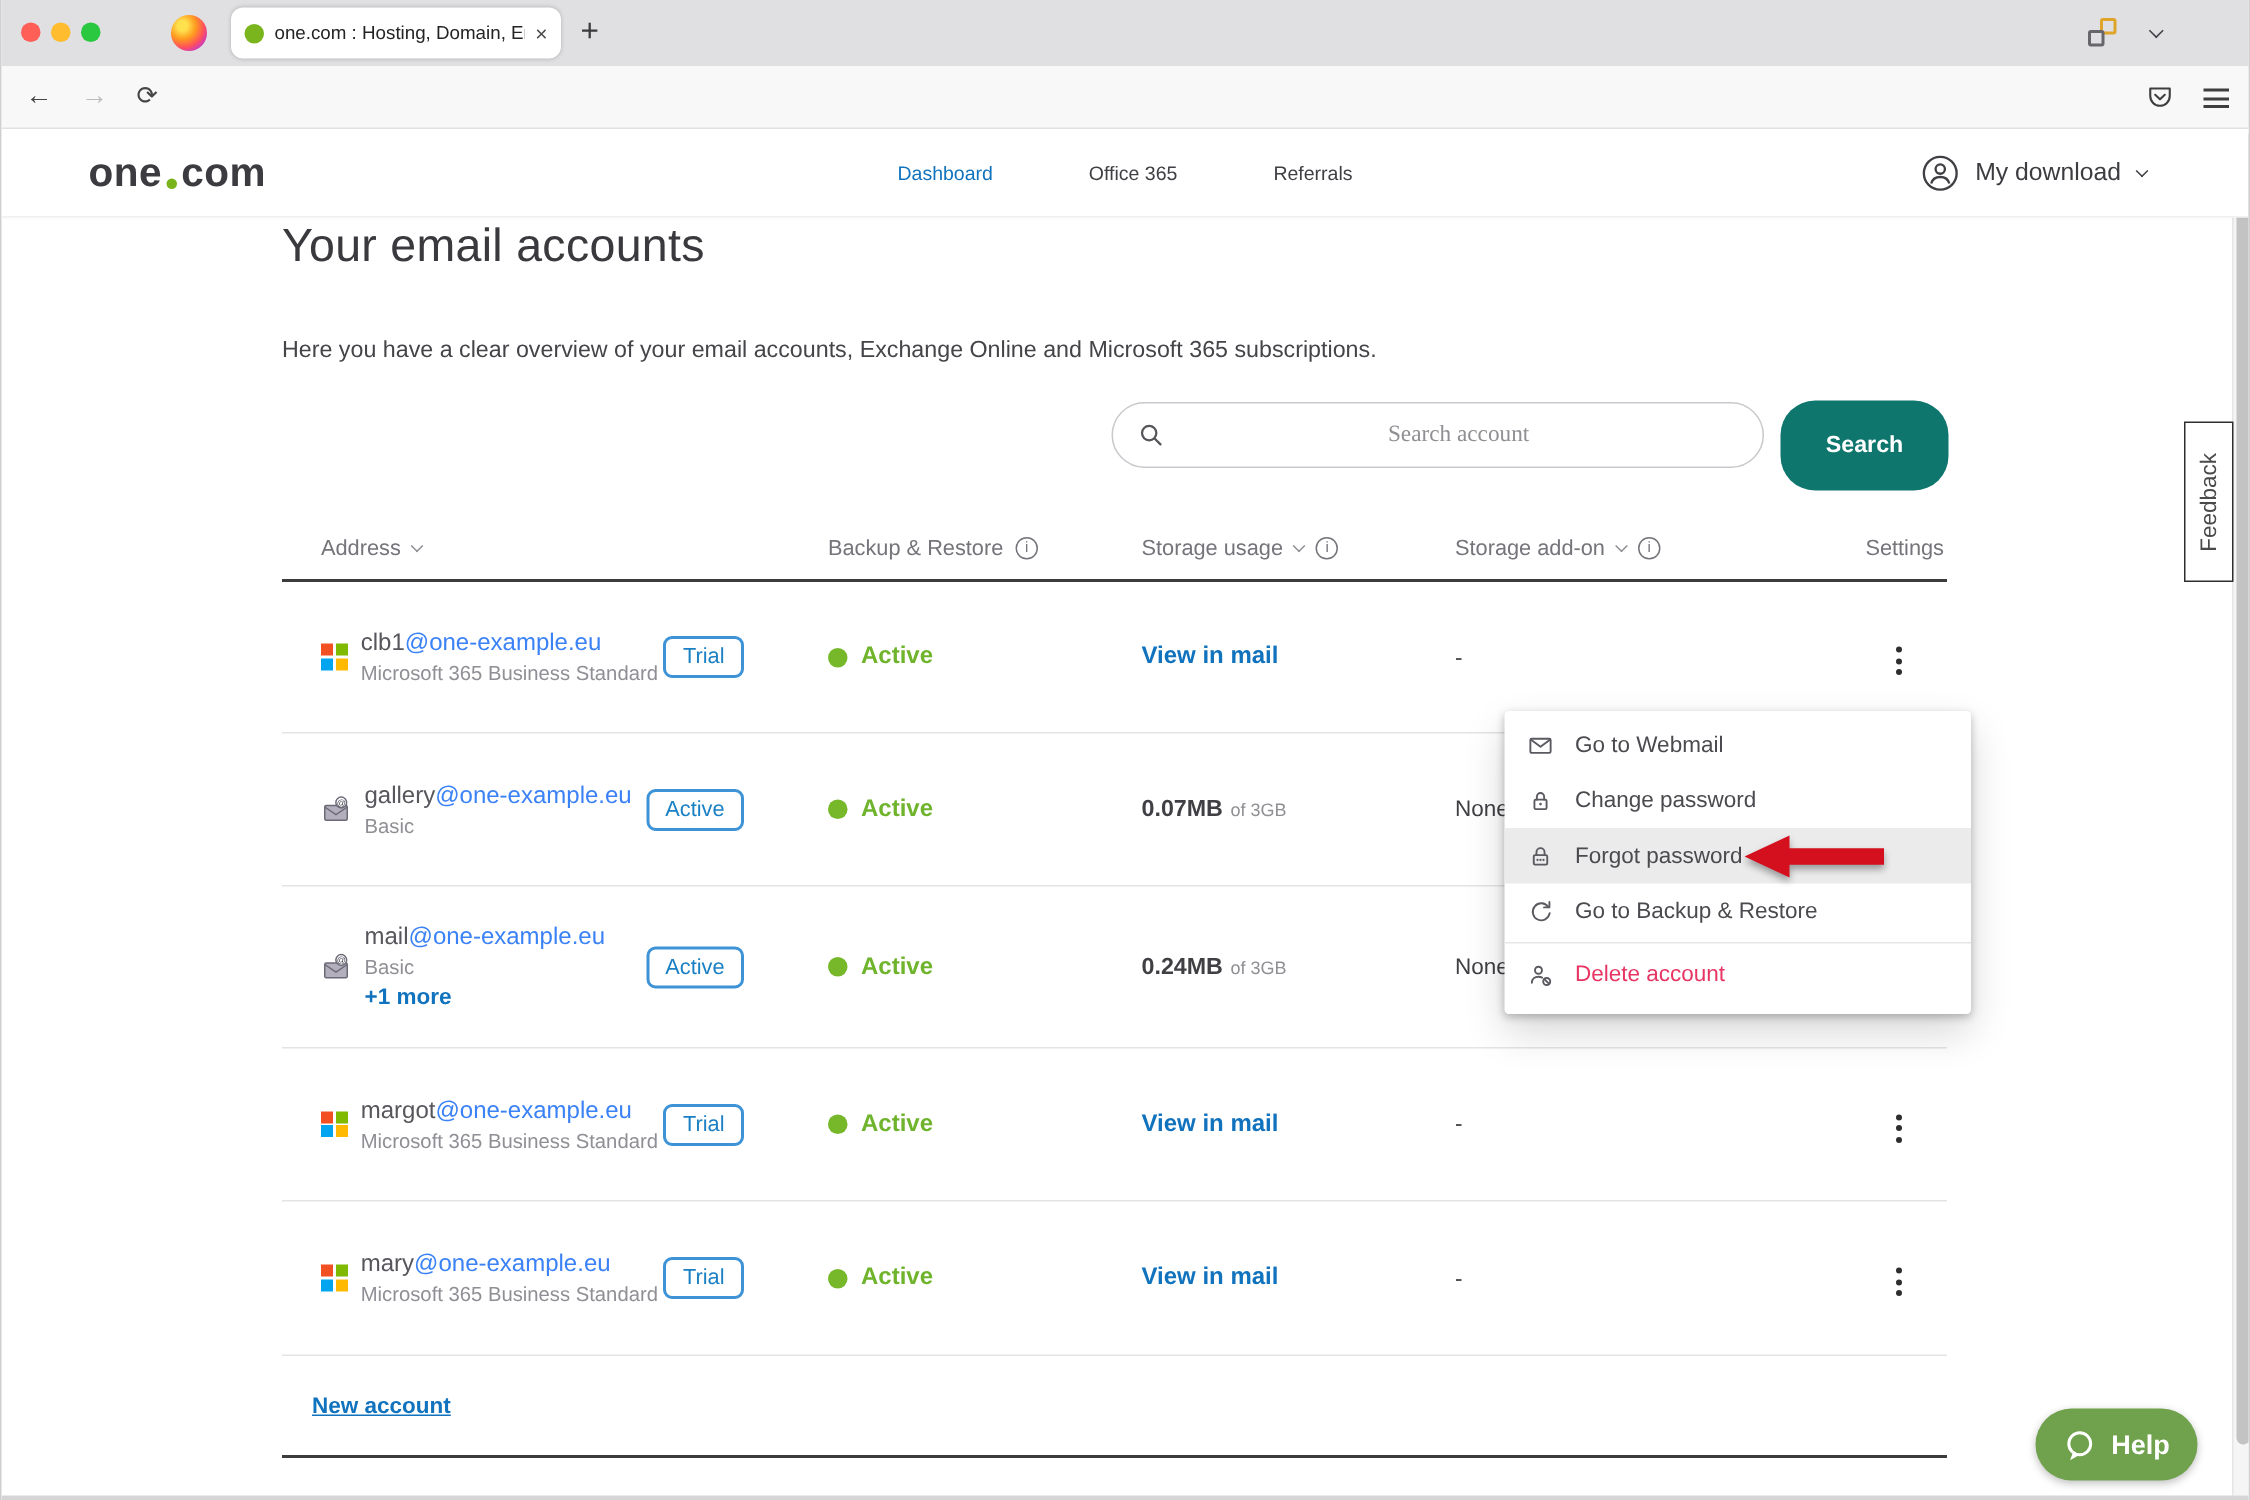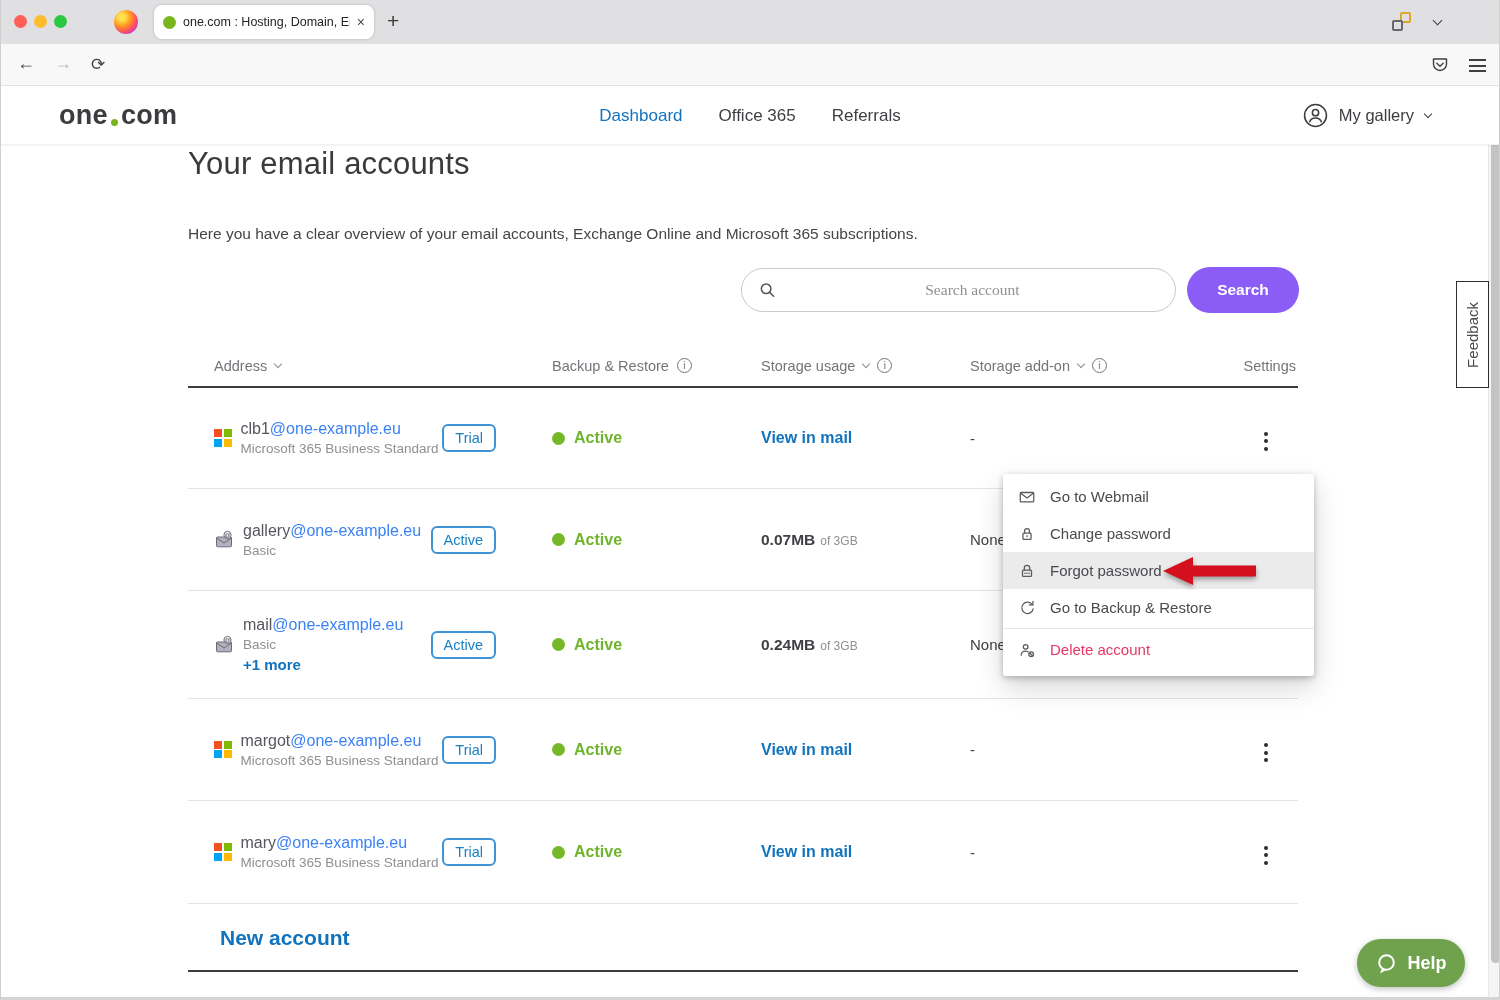--- a/index.html
+++ b/index.html
@@ -40,37 +40,37 @@
   .star { font-size: 16px; color: #454545; }
   .pocket-icon { position: absolute; left: 1430px; top: 12px; }
   .hamburger { position: absolute; left: 1468px; top: 15px; width: 17px; }
   .hamburger i { display: block; height: 2px; background: #3f3f3f; margin-bottom: 3.5px; }
 
   
   .site-header { position: absolute; left: 0; top: 86px; width: 100%; height: 59px; background: #fff;
                  border-bottom: 1px solid #f0f0f0; box-shadow: 0 1px 2px rgba(0,0,0,.04); z-index: 3; }
   .logo { position: absolute; left: 58px; top: 14px; font-size: 27px; font-weight: bold; color: #3b3b40; display: flex; align-items: baseline; letter-spacing: .3px; }
   .logo .dot { width: 7px; height: 7px; border-radius: 50%; background: #7ab41d; margin: 0 3px; align-self: flex-end; margin-bottom: 5px; }
-  .main-nav { position: absolute; left: 50%; transform: translateX(-50%); top: 0; height: 59px; display: flex; align-items: center; gap: 36px; font-size: 17px; }
+  .main-nav { position: absolute; left: 50%; transform: translateX(-50%); top: 0; height: 59px; display: flex; align-items: center; gap: 64px; font-size: 13px; }
   .main-nav .nav-link { color: #3f3f44; cursor: pointer; }
   .main-nav .nav-link.active { color: #1173bd; }
   .account { position: absolute; right: 68px; top: 0; height: 59px; display: flex; align-items: center; gap: 11px; font-size: 16.5px; color: #3c3c41; }
   .account .caret { width: 6px; height: 6px; border-color: #3c3c41; margin-top: -3px; }
 
   
   .page-title { position: absolute; left: 187px; top: 146px; font-size: 31px; font-weight: 400; color: #3a3a3e; letter-spacing: .2px; }
   .page-sub { position: absolute; left: 187px; top: 193px; font-size: 15.5px; color: #454549; margin-top: 32px; }
 
   
   .search-box { position: absolute; left: 740px; top: 268px; width: 435px; height: 44px; border: 1px solid #c9c9cd; border-radius: 22px;
                 display: flex; align-items: center; gap: 11px; padding: 0 17px; background: #fff; }
   .search-box input { border: none; outline: none; background: transparent; font-size: 15.5px; color: #000000; width: 100%; font-family: Liberation Serif, serif; text-align: center; }
   .search-box input::placeholder { color: #8f8f94; }
-  .search-btn { position: absolute; left: 1186px; top: 267px; width: 112px; height: 46px; border: none; border-radius: 23px;
-                background: #8b5cf6; color: #fff; font-size: 15.5px; font-weight: bold; font-family: inherit; cursor: pointer; }
+  .search-btn { position: absolute; left: 1186px; top: 267px; width: 112px; height: 60px; border: none; border-radius: 23px;
+                background: #0f766e; color: #fff; font-size: 15.5px; font-weight: bold; font-family: inherit; cursor: pointer; }
 
   
   .grid-cols { display: grid; grid-template-columns: 364px 209px 209px 245px 83px; align-items: center; }
   .thead { position: absolute; left: 187px; top: 345px; width: 1110px; height: 43px; color: #74747a; font-size: 14.5px;
            border-bottom: 2px solid #3c3c3c; }
   .thead .th { display: flex; align-items: center; gap: 8px; }
   .thead .th:first-child { padding-left: 26px; }
   .thead .th.settings { justify-self: end; padding-right: 2px; }
   .sm-caret { width: 6px; height: 6px; border-right: 1.4px solid #8d8d93; border-bottom: 1.4px solid #8d8d93; transform: rotate(45deg); margin-top: -3px; }
   .info { width: 15px; height: 15px; border: 1.2px solid #74747a; border-radius: 50%; display: inline-flex; align-items: center; justify-content: center;
@@ -97,21 +97,21 @@
   .gtext { font-size: 16px; font-weight: bold; color: #6fb42c; }
   .vlink { font-size: 16px; font-weight: bold; color: #1173bd; text-decoration: none; cursor: pointer; }
   .used { font-size: 15.5px; font-weight: bold; color: #3f3f44; }
   .rest { font-size: 12px; color: #8f8f94; margin-left: 5px; }
   .c.addon { font-size: 15px; color: #3f3f44; }
   .c.set { justify-self: end; padding-right: 26px; }
   .kebab { display: inline-flex; flex-direction: column; gap: 3.5px; cursor: pointer; padding: 4px; }
   .kebab i { width: 4px; height: 4px; border-radius: 50%; background: #2e2e2e; }
   .new-account-row { position: absolute; left: 187px; top: 905px; width: 1110px; height: 67px; display: flex; align-items: center;
                      border-bottom: 2px solid #3c3c3c; }
-  .new-account { margin-left: 32px; font-size: 21px; font-weight: bold; color: #1173bd; cursor: pointer; }
+  .new-account { margin-left: 20px; font-size: 15px; font-weight: bold; color: #1173bd; cursor: pointer; text-decoration: underline; }
 
   
   .ctx-menu { position: absolute; left: 1002px; top: 474px; width: 311px; background: #fff; border-radius: 3px; z-index: 20;
               padding: 4px 0 8px; box-shadow: 0 2px 6px rgba(0,0,0,.25), 0 12px 28px rgba(0,0,0,.16); }
   .menu-item { height: 37px; display: flex; align-items: center; gap: 14px; padding-left: 15px; font-size: 15px; color: #4a4a4f;
                position: relative; cursor: pointer; }
   .menu-item.highlight { background: #ebebec; }
   .menu-item.danger { color: #e73564; }
   .menu-divider { height: 1px; background: #e6e6e8; margin: 2px 0; }
   .mi { fill: none; stroke: #5a5a60; stroke-width: 1.4; stroke-linecap: round; stroke-linejoin: round; flex: 0 0 auto; }
@@ -180,21 +180,21 @@
       <span class="nav-link active">Dashboard</span>
       <span class="nav-link">Office 365</span>
       <span class="nav-link">Referrals</span>
     </div>
     <div class="account">
       <svg width="25" height="25" viewBox="0 0 24 24">
         <circle cx="12" cy="12" r="10.5" fill="none" stroke="#3f3f44" stroke-width="1.5"></circle>
         <circle cx="12" cy="9.3" r="3" fill="none" stroke="#3f3f44" stroke-width="1.5"></circle>
         <path d="M6.2 18.6 c0.8-3 3.2-4.2 5.8-4.2 s5 1.2 5.8 4.2" fill="none" stroke="#3f3f44" stroke-width="1.5"></path>
       </svg>
-      <span>My gallery</span>
+      <span>My download</span>
       <span class="caret"></span>
     </div>
   </div>
 
   <h1 class="page-title">Your email accounts</h1>
   <p class="page-sub">Here you have a clear overview of your email accounts, Exchange Online and Microsoft 365 subscriptions.</p>
 
   <div class="search-box">
     <svg width="18" height="18" viewBox="0 0 20 20">
       <circle cx="8.5" cy="8.5" r="5.7" fill="none" stroke="#55555a" stroke-width="1.8"></circle>

